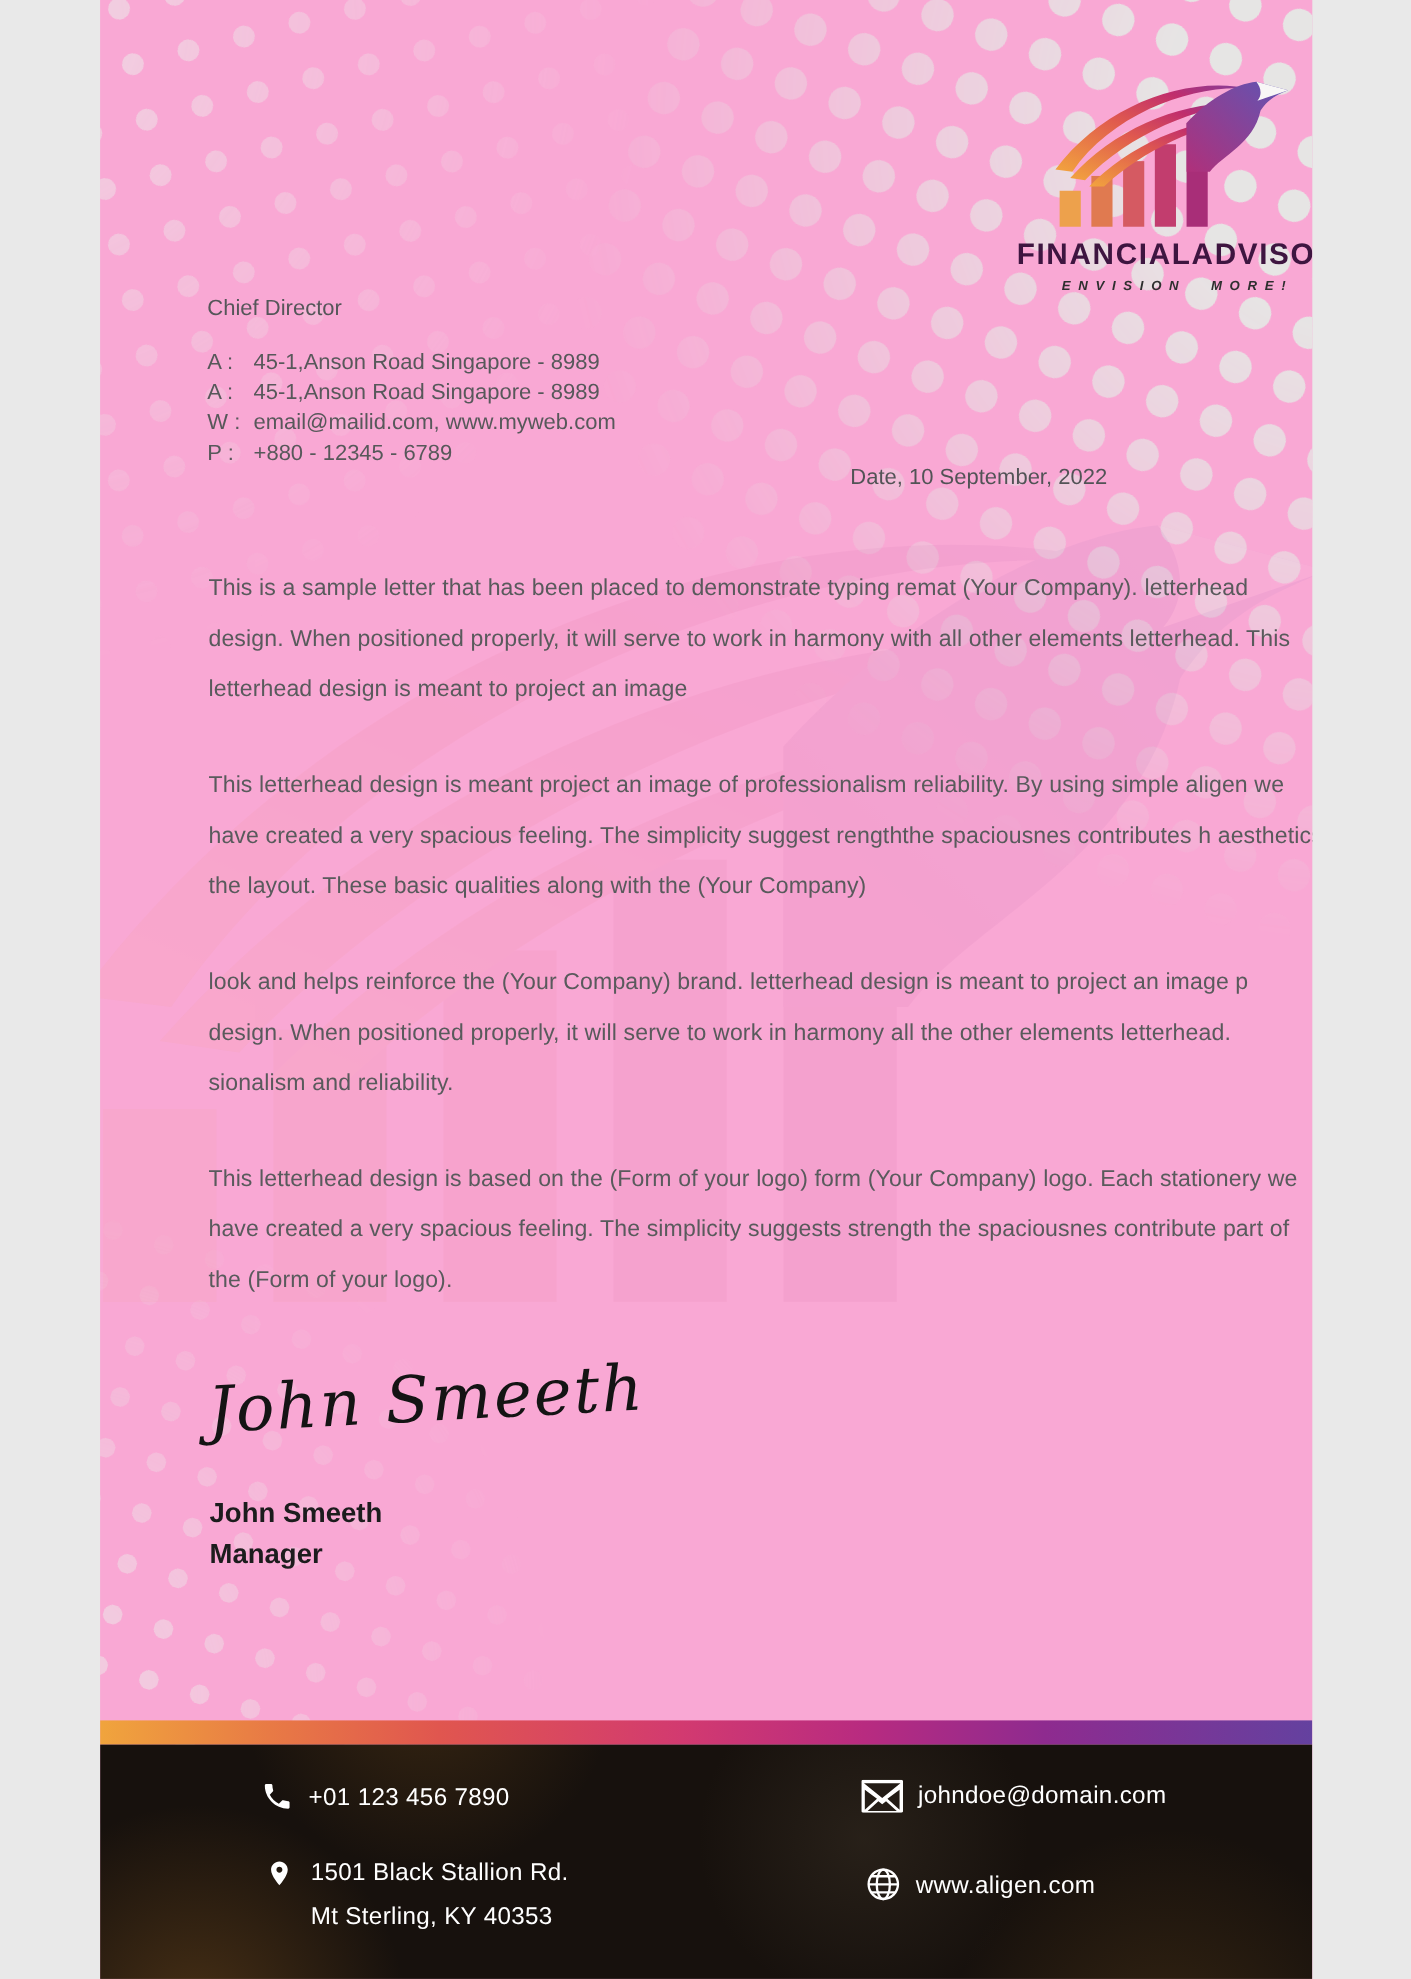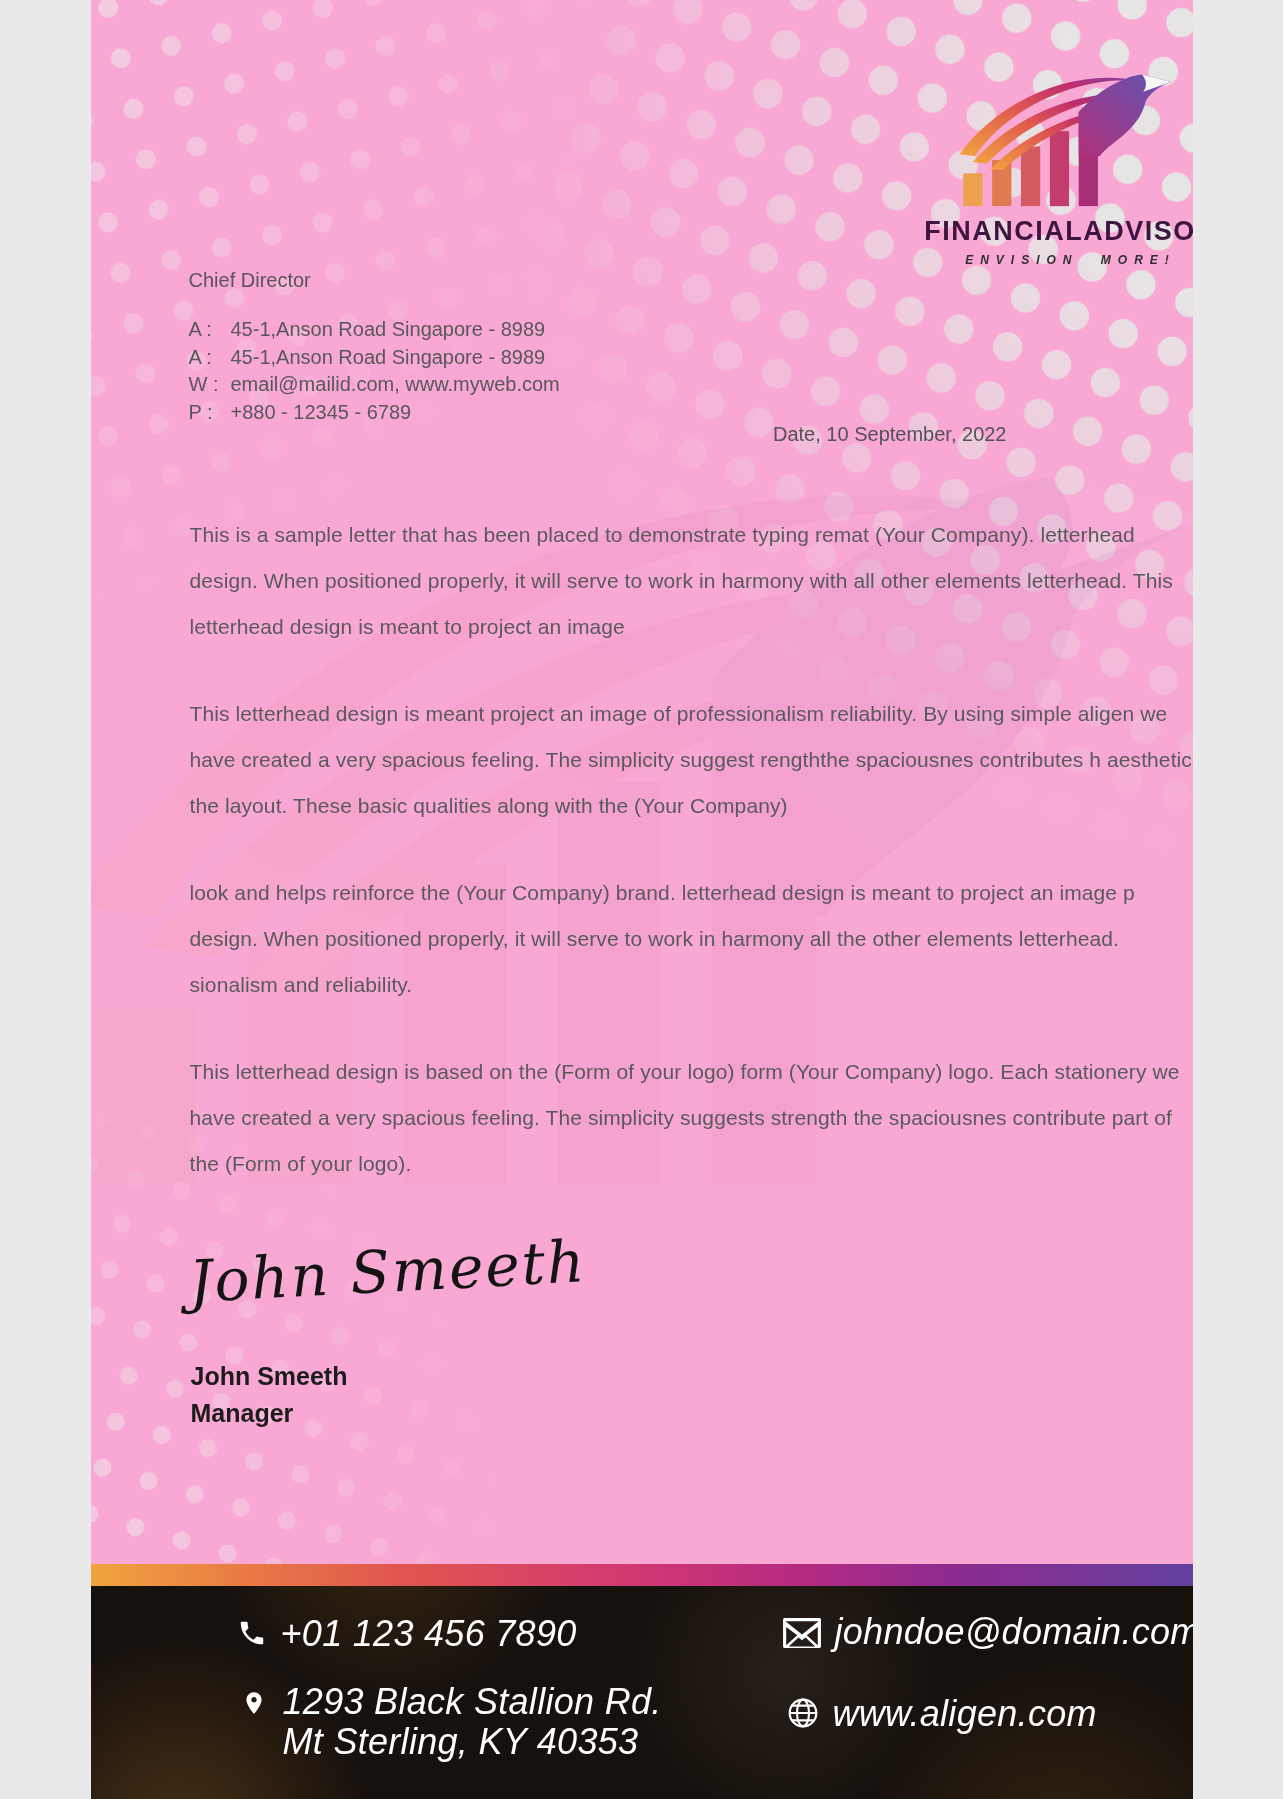--- a/index.html
+++ b/index.html
@@ -100,21 +100,21 @@
     background:
       radial-gradient(circle 190px at 8% 115%,  rgba(148,96,34,.38), rgba(148,96,34,0) 100%),
       radial-gradient(circle 170px at 27% -25%, rgba(130,86,30,.30), rgba(130,86,30,0) 100%),
       radial-gradient(circle 200px at 88% 130%, rgba(120,80,28,.30), rgba(120,80,28,0) 100%),
       radial-gradient(circle 150px at 63% 40%,  rgba(90,78,60,.25),  rgba(90,78,60,0) 100%),
       #17110d;
     color:#fff;
   }
   .footer-row { position:absolute; display:flex; align-items:flex-start; }
   .footer-icon { flex:0 0 auto; }
-  .footer-text { font-size:36px; letter-spacing:.3px; line-height:40px;font-style:italic; }
+  .footer-text { font-size:22px; letter-spacing:.3px; line-height:40px; }
 
   .row-phone   { left:146px; top:28px; }
   .row-phone   .footer-icon { margin:4px 14px 0 0; }
   .row-address { left:150px; top:96px; }
   .row-address .footer-icon { margin:4px 16px 0 0; }
   .row-email   { left:692px; top:26px; }
   .row-email   .footer-icon { margin:6px 14px 0 0; }
   .row-web     { left:696px; top:108px; }
   .row-web     .footer-icon { margin:3px 14px 0 0; }
 </style>
@@ -209,21 +209,21 @@
         <path fill="#ffffff" d="M6.62 10.79c1.44 2.83 3.76 5.14 6.59 6.59l2.2-2.2c.27-.27.67-.36 1.02-.24 1.12.37 2.33.57 3.57.57.55 0 1 .45 1 1V20c0 .55-.45 1-1 1-9.39 0-17-7.61-17-17 0-.55.45-1 1-1h3.5c.55 0 1 .45 1 1 0 1.25.2 2.45.57 3.57.11.35.03.74-.25 1.02l-2.2 2.2z"></path>
       </svg>
       <div class="footer-text">+01 123 456 7890</div>
     </div>
 
     <div class="footer-row row-address">
       <svg class="footer-icon" width="26" height="34" viewBox="0 0 24 24">
         <path fill="#ffffff" d="M12 2C8.13 2 5 5.13 5 9c0 5.25 7 13 7 13s7-7.75 7-13c0-3.87-3.13-7-7-7zm0 9.5c-1.38 0-2.5-1.12-2.5-2.5s1.12-2.5 2.5-2.5 2.5 1.12 2.5 2.5-1.12 2.5-2.5 2.5z"></path>
       </svg>
       <div>
-        <div class="footer-text">1293 Black Stallion Rd.</div>
+        <div class="footer-text">1501 Black Stallion Rd.</div>
         <div class="footer-text">Mt Sterling, KY 40353</div>
       </div>
     </div>
 
     <div class="footer-row row-email">
       <svg class="footer-icon" width="38" height="30" viewBox="0 0 24 19">
         <path fill="#ffffff" d="M1 0h22c.55 0 1 .45 1 1v17c0 .55-.45 1-1 1H1c-.55 0-1-.45-1-1V1C0 .45.45 0 1 0zm11 10.5L22.5 2h-21L12 10.5zM2 17.2l7-6.3-7-5.2v11.5zm20 0V5.7l-7 5.2 7 6.3zm-1.6.8l-6.2-5.6-2.2 1.7-2.2-1.7L3.6 18h16.8z"></path>
       </svg>
       <div class="footer-text">johndoe@domain.com</div>
     </div>

